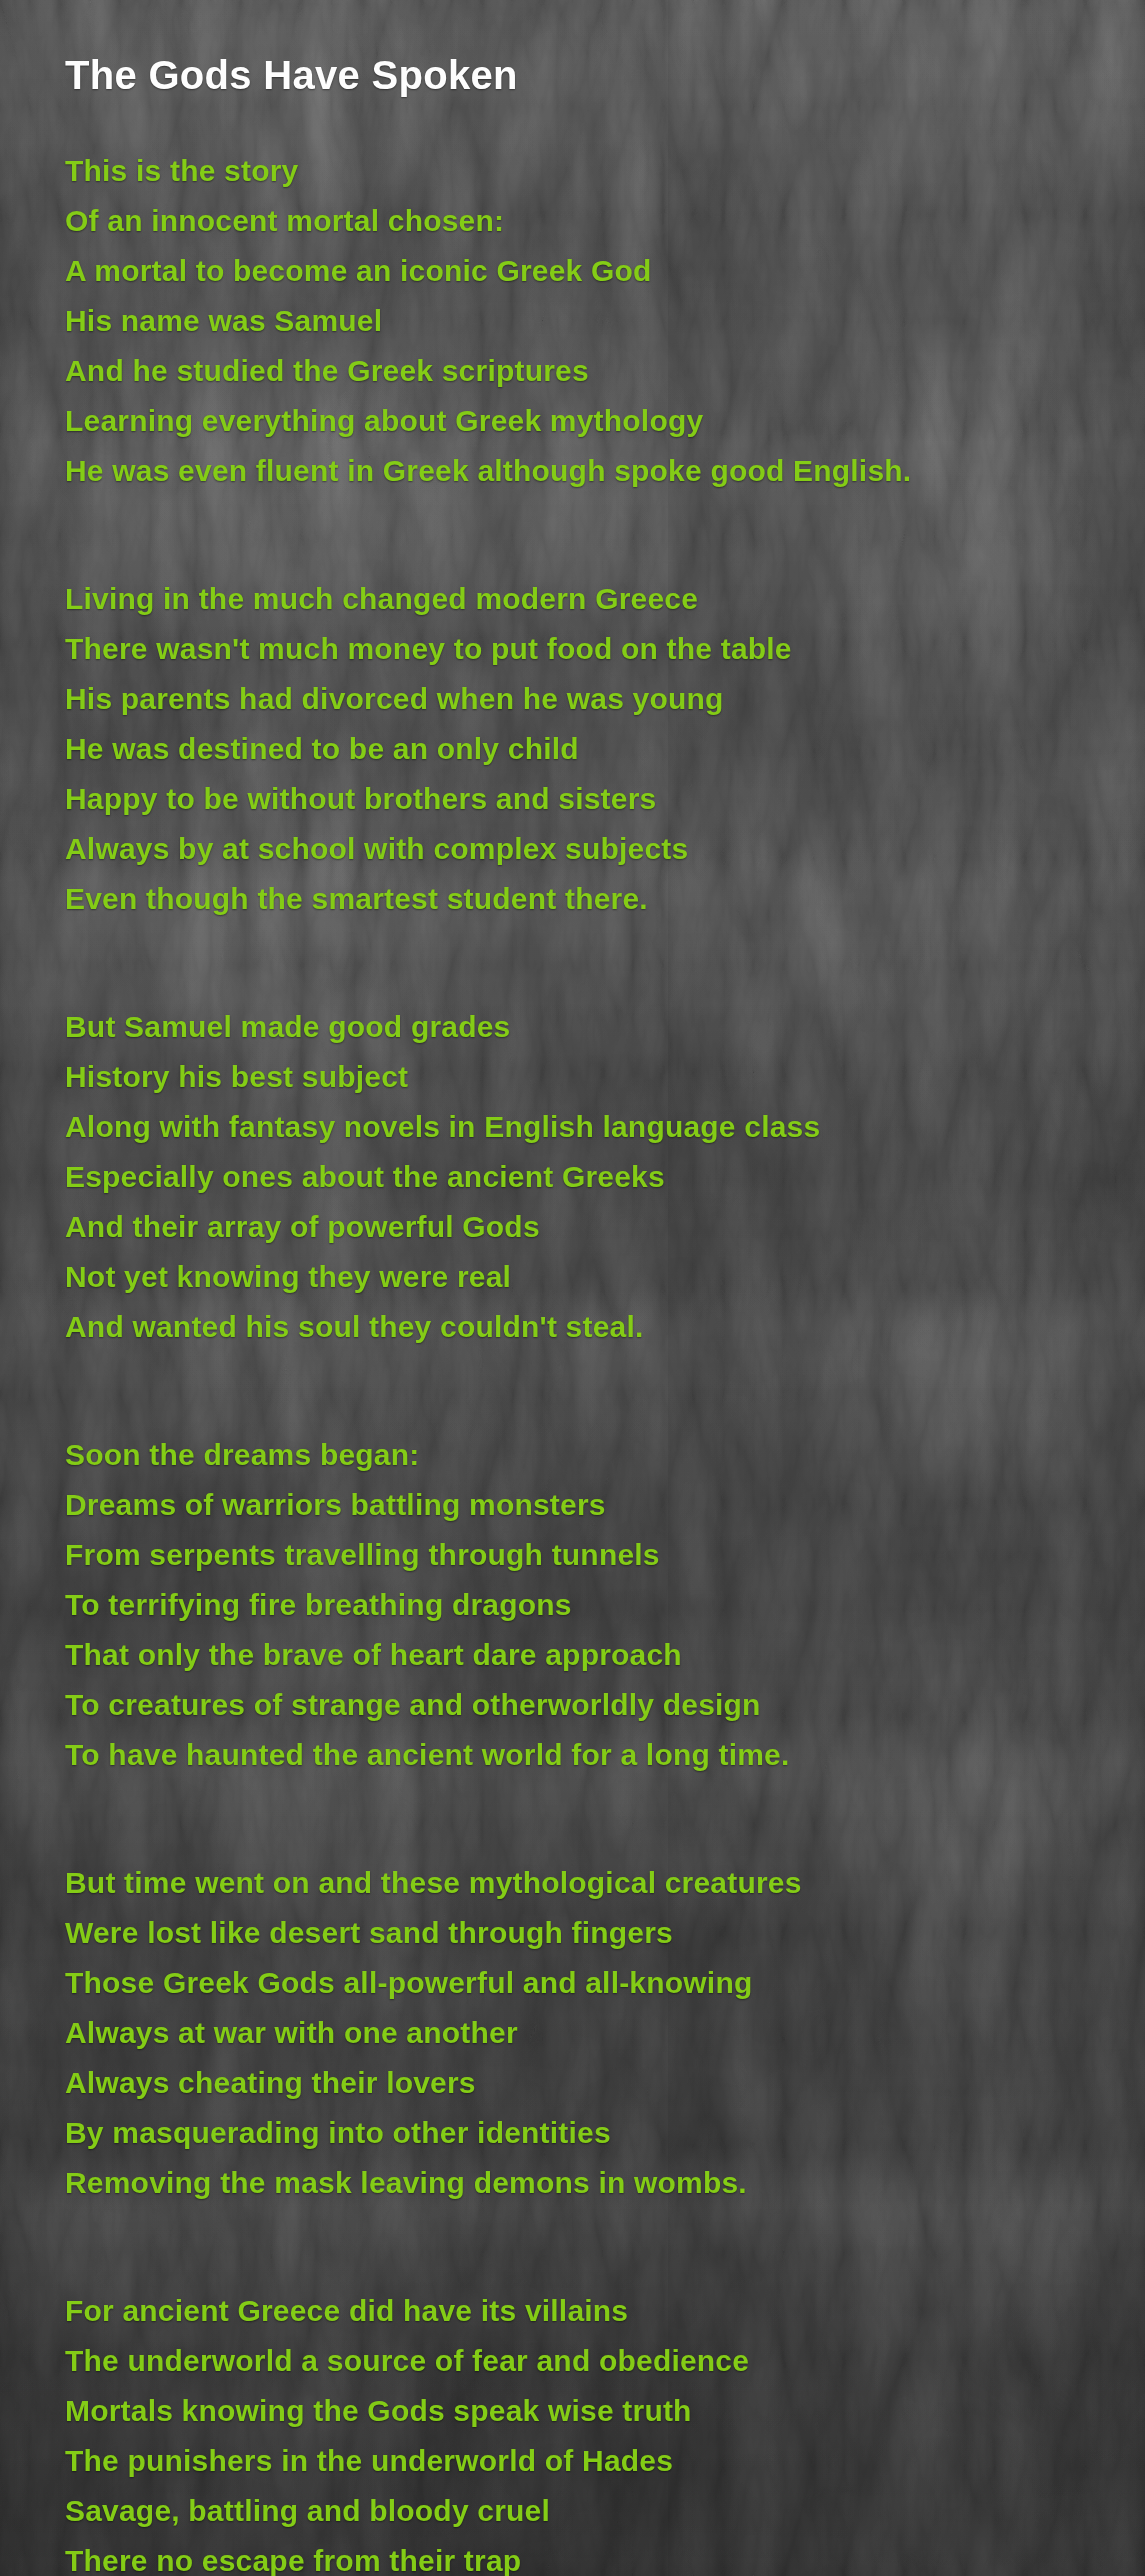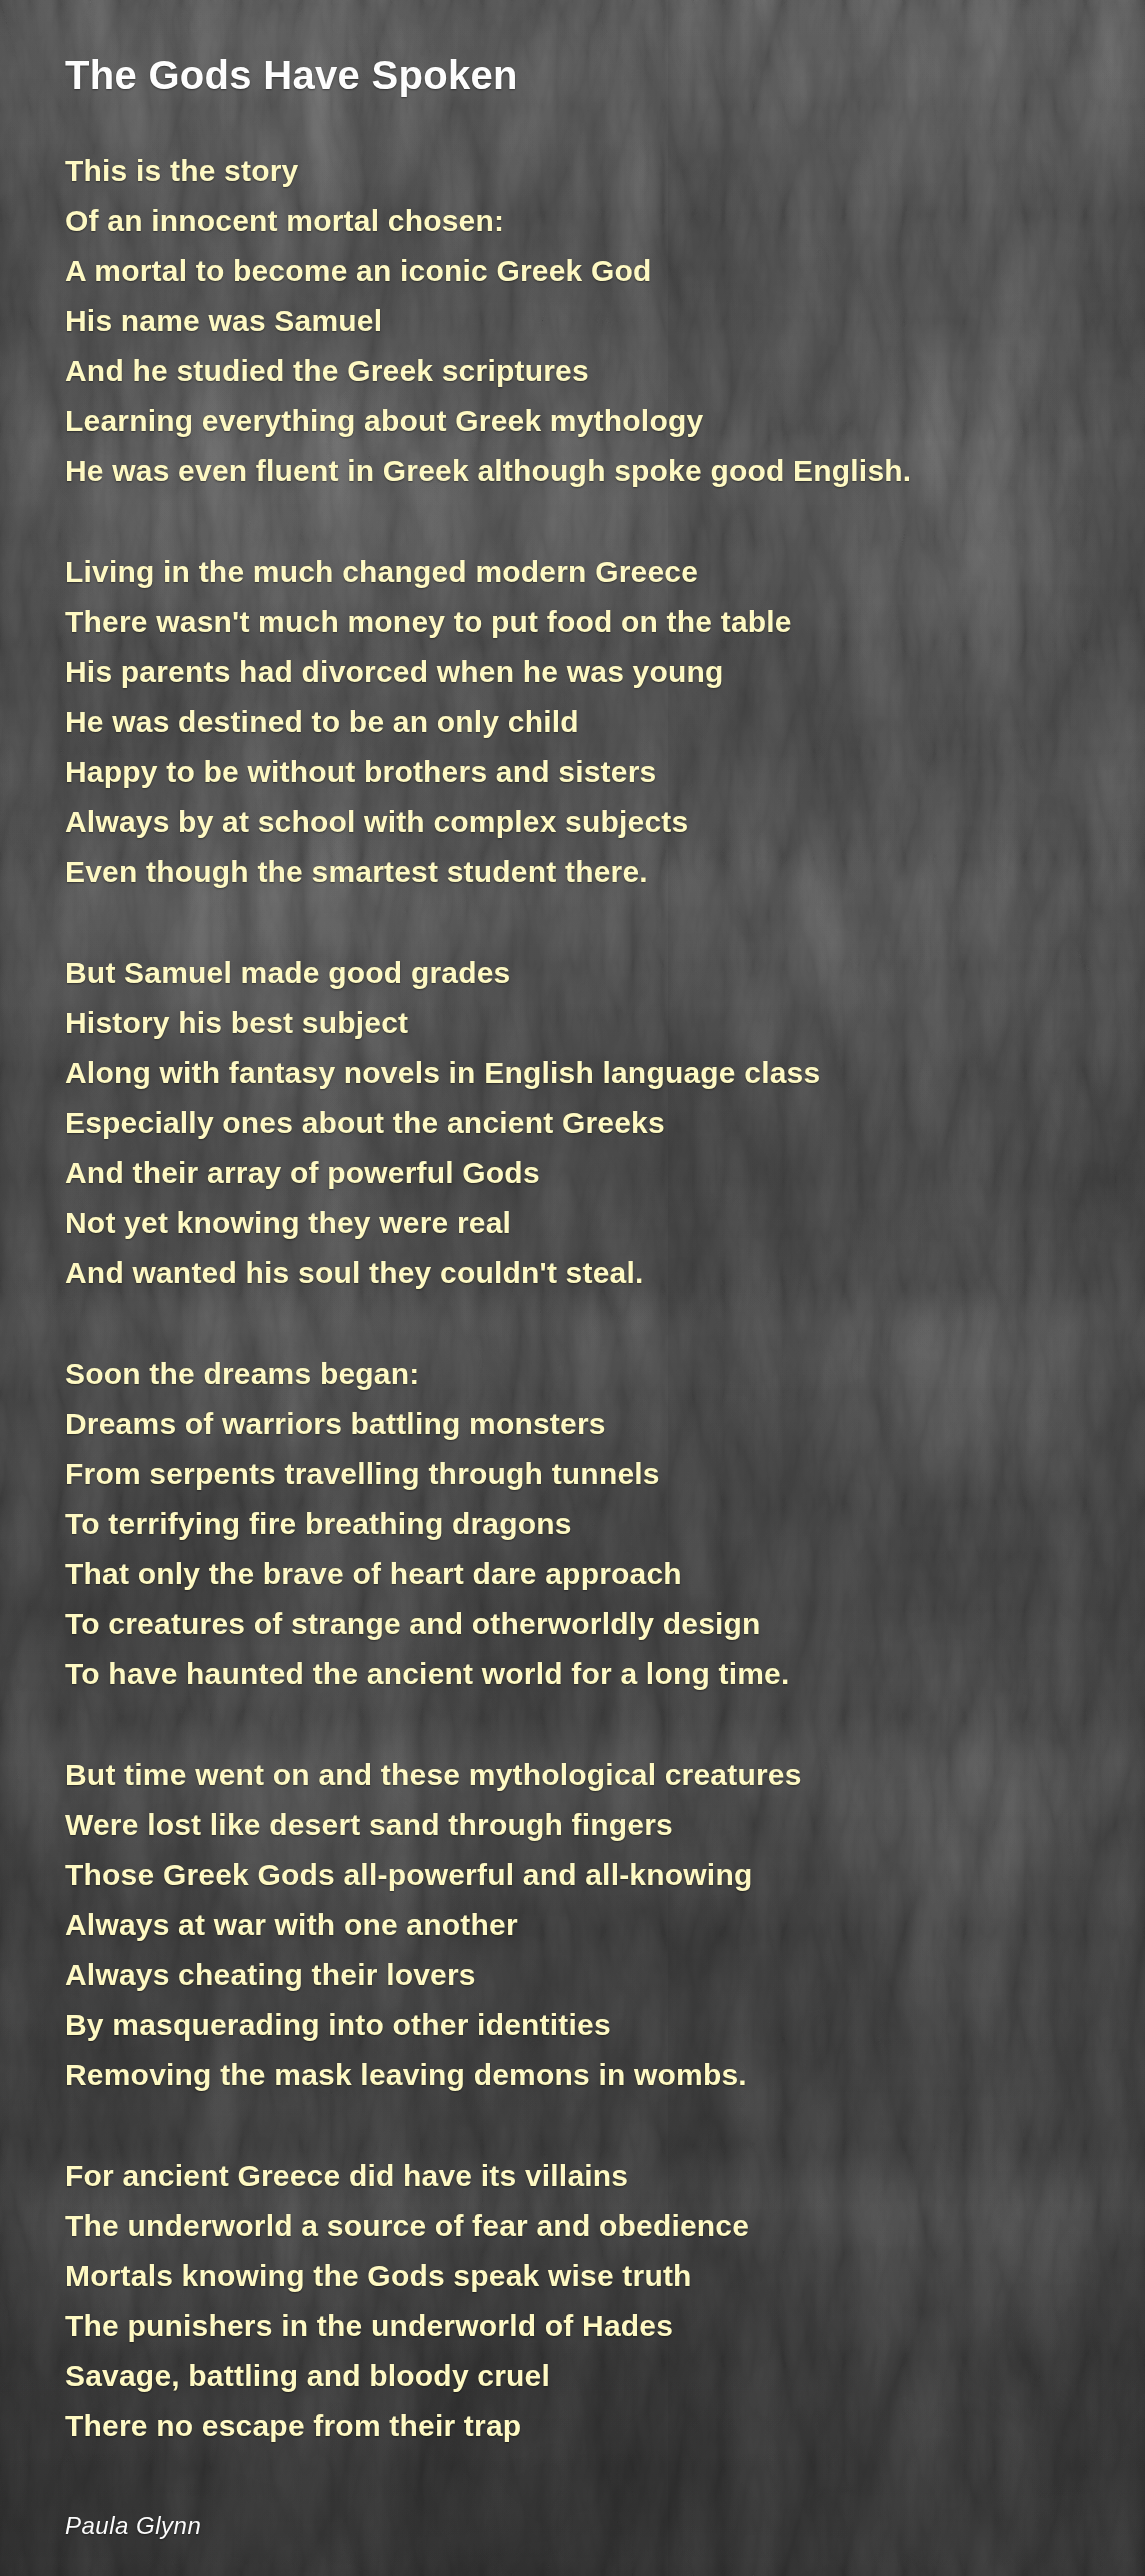--- a/index.html
+++ b/index.html
@@ -51,27 +51,27 @@
     margin: 0 0 46px 0;
     font-weight: bold;
     font-size: 40px;
     line-height: 50px;
     color: #fdfdfd;
     letter-spacing: 0.3px;
     text-shadow: 0 1px 1.9px rgba(0,0,0,0.45);
     white-space: nowrap;
   }
   .stanza { margin: 0; }
-  .stanza + .stanza { margin-top: 51px; }
+  .stanza + .stanza { margin-top: 78px; }
   .line {
     margin: 0;
     font-weight: bold;
     font-size: 30px;
     line-height: 50px;
-    color: #fef9c3;
+    color: #84cc16;
     letter-spacing: 0.2px;
     text-shadow: 0 1px 1.9px rgba(0,0,0,0.45);
     white-space: nowrap;
   }
   .poem-author {
     margin: 50px 0 0 0;
     font-style: italic;
     font-weight: normal;
     font-size: 24px;
     line-height: 50px;

